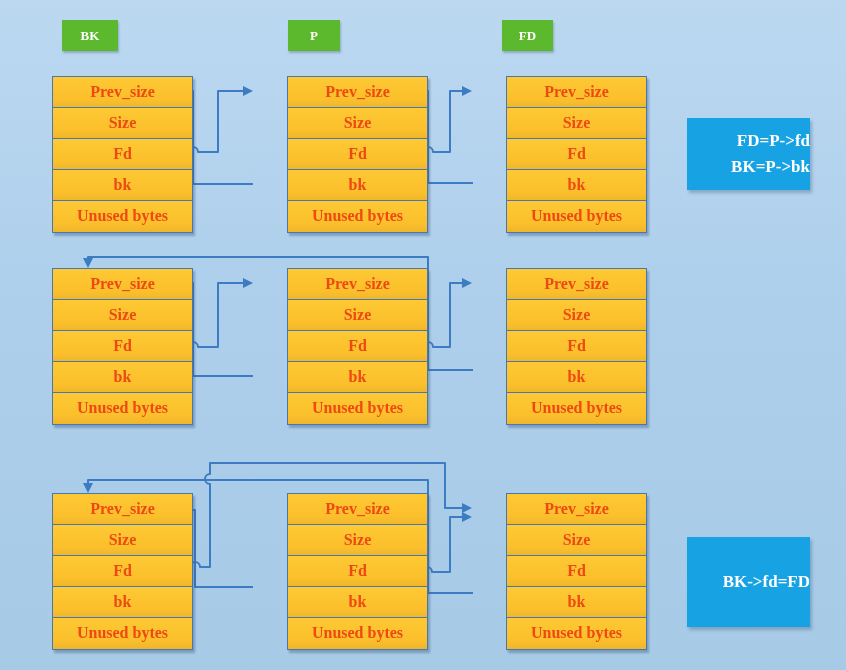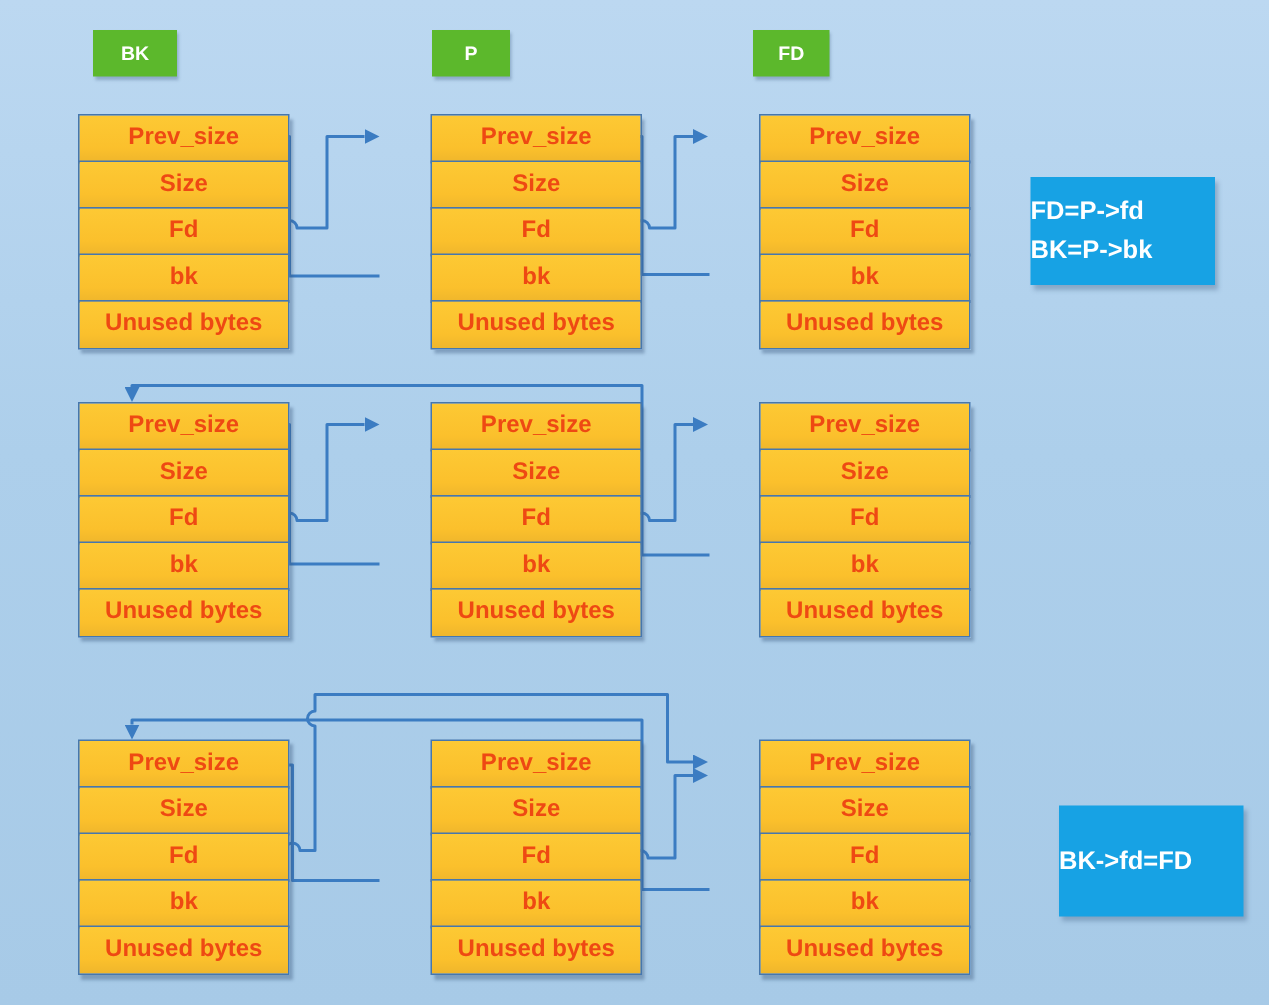--- a/index.html
+++ b/index.html
@@ -2,20 +2,21 @@
 <html style="--bg-top: #BCD8F1; --bg-mid: #ADCFEB; --bg-bottom: #A7CAE7; --cell-fill-top: #FDC934; --cell-fill-mid: #FBC02C; --cell-fill-bottom: #EFB62C; --cell-border: #4677AD; --cell-text: #EE4913; --arrow: #3B7CC2; --pointer-label-bg: #5CB82C; --caption-bg: #17A2E4; --label-text: #FFFFFF;"><head>
 <meta charset="utf-8">
 <style>
   html,body{margin:0;padding:0;}
   body{font-family:"Liberation Sans", sans-serif; -webkit-font-smoothing:antialiased;}
   #canvas{
     position:relative;
     width:846px;height:670px;
     overflow:hidden;
     background:linear-gradient(180deg, var(--bg-top) 0%, var(--bg-mid) 45%, var(--bg-bottom) 100%);
+    font-family:Liberation Serif, serif;
   }
   #arrows{position:absolute;left:0;top:0;pointer-events:none;}
   #arrows path.link{fill:none;stroke:var(--arrow);stroke-width:2;stroke-linejoin:round;}
   #ah path{fill:var(--arrow);}
 
   .plabel{
     position:absolute;height:31px;
     background:var(--pointer-label-bg);
     color:var(--label-text);
     font-weight:bold;font-size:13px;
@@ -38,21 +39,21 @@
     display:flex;align-items:center;justify-content:center;
     white-space:nowrap;
   }
   .cell + .cell{margin-top:-1.5px;}
 
   .caption{
     position:absolute;width:123px;
     background:var(--caption-bg);
     color:var(--label-text);
     font-weight:bold;font-size:17px;
-    display:flex;flex-direction:column;align-items:flex-start;justify-content:center;
+    display:flex;flex-direction:column;align-items:flex-end;justify-content:center;
     line-height:1.55;
     box-shadow:2px 3px 3px rgba(58,88,126,0.35);
     white-space:nowrap;
   }
 </style>
 </head>
 <body>
 
 <div id="canvas">
 
@@ -146,17 +147,17 @@
     <div class="cell">Size</div>
     <div class="cell">Fd</div>
     <div class="cell">bk</div>
     <div class="cell">Unused bytes</div>
   </div>
 
   <div class="caption" style="left:687px;top:118px;height:72px">
     <div>FD=P-&gt;fd</div>
     <div>BK=P-&gt;bk</div>
   </div>
-  <div class="caption" style="left:706px;top:537px;height:74px">
+  <div class="caption" style="left:687px;top:537px;height:90px">
     <div>BK-&gt;fd=FD</div>
   </div>
 
 </div>
 
 </body></html>

